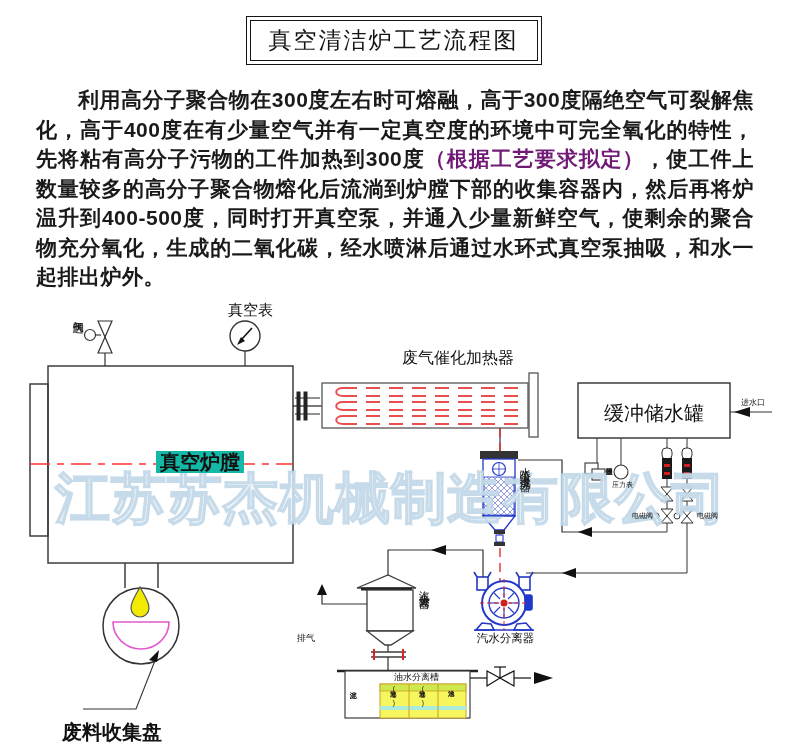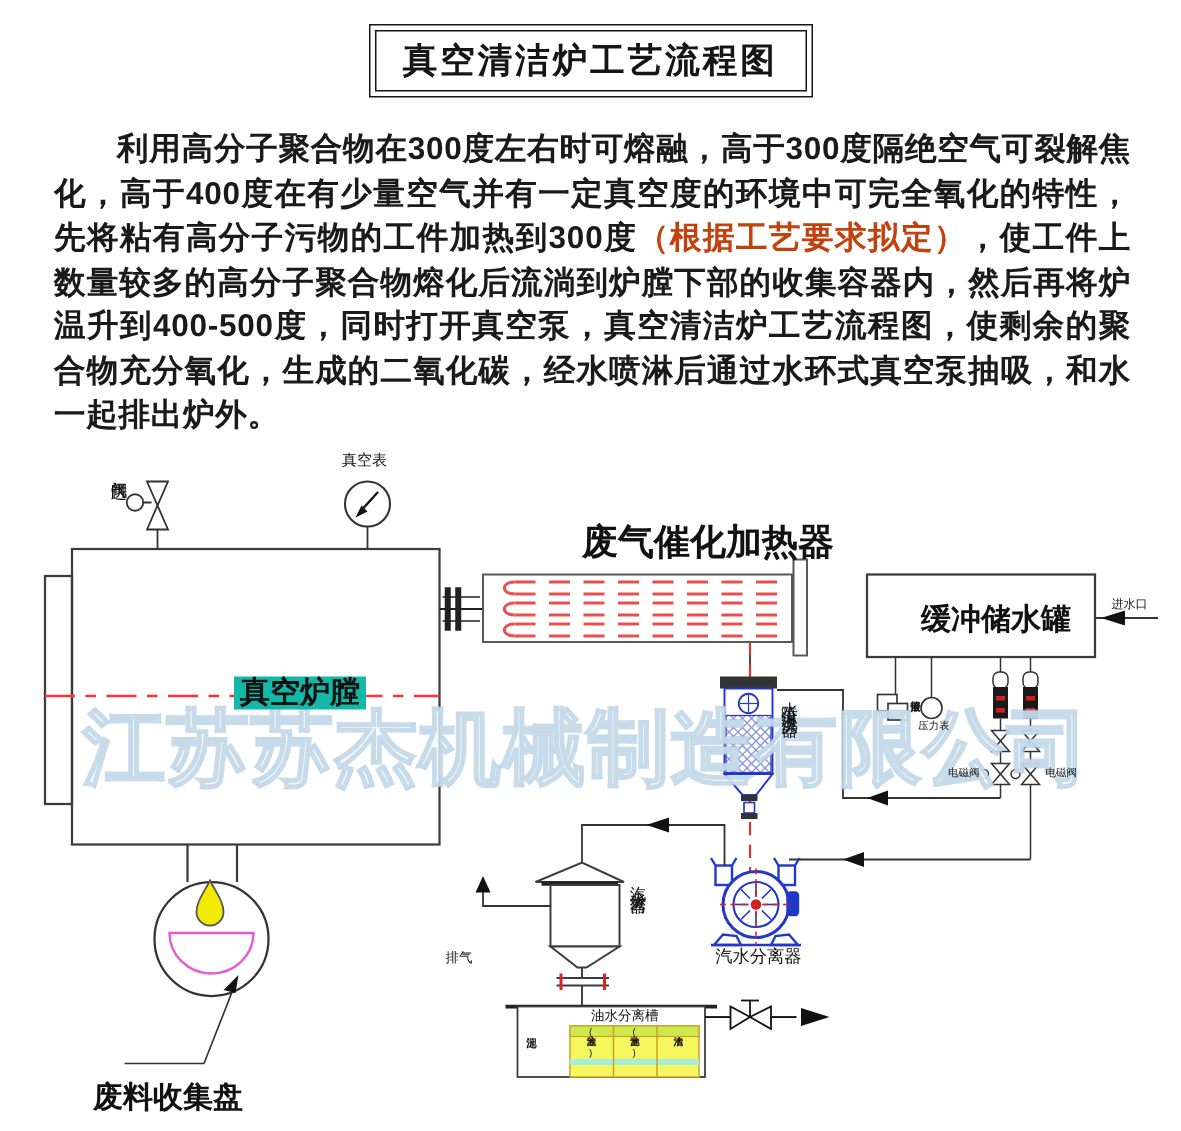--- a/index.html
+++ b/index.html
@@ -1,25 +1,25 @@
 <!DOCTYPE html>
 <html><head>
 <meta charset="utf-8">
 <style>
   html,body{margin:0;padding:0;background:#ffffff;}
   .page{position:relative;width:787px;height:754px;background:#fff;overflow:hidden;
         font-family:"Liberation Sans",sans-serif;color:#151515;}
   
   .title-wrap{text-align:center;padding-top:16px;}
   .title-box{display:inline-block;border:1.5px solid #141414;padding:3px;}
-  .title-inner{border:1.5px solid #141414;padding:4px 18px;font-size:23px;font-weight:700;letter-spacing:2px;}
+  .title-inner{border:1.5px solid #141414;padding:4px 18px;font-size:23px;font-weight:400;letter-spacing:2px;}
   
   .intro{margin:20px 33px 0 36px;font-size:21px;line-height:29.5px;text-align:justify;
          text-indent:2em;font-weight:600;letter-spacing:.5px;color:#1a1a1a;}
-  .red{color:#c2410c;}
+  .red{color:#701a75;}
   
   .diagram{position:relative;width:787px;height:449px;margin-top:4px;}
   .diagram svg{position:absolute;left:0;top:0;z-index:1;}
   .wm{position:absolute;z-index:2;left:55px;top:166px;font-size:55px;font-weight:700;white-space:nowrap;
       color:rgba(255,255,255,0.78);-webkit-text-stroke:1.5px rgba(166,198,222,0.6);
       text-shadow:0 0 1px rgba(166,198,222,0.45);letter-spacing:1px;pointer-events:none;}
   .lbl{position:absolute;z-index:3;color:#111;white-space:nowrap;line-height:1.12;}
   .v{writing-mode:vertical-rl;text-orientation:upright;}
   .center{text-align:center;}
 </style>
@@ -27,21 +27,21 @@
 <body>
 
 <div class="page">
 
   <div class="title-wrap">
     <div class="title-box">
       <div class="title-inner">真空清洁炉工艺流程图</div>
     </div>
   </div>
 
-  <div class="intro"><span>利用高分子聚合物在300度左右时可熔融，高于300度隔绝空气可裂解焦化，高于400度在有少量空气并有一定真空度的环境中可完全氧化的特性，先将粘有高分子污物的工件加热到300度</span><span class="red">（根据工艺要求拟定）</span><span>，使工件上数量较多的高分子聚合物熔化后流淌到炉膛下部的收集容器内，然后再将炉温升到400-500度，同时打开真空泵，真空清洁炉工艺流程图，使剩余的聚合物充分氧化，生成的二氧化碳，经水喷淋后通过水环式真空泵抽吸，和水一起排出炉外。</span></div>
+  <div class="intro"><span>利用高分子聚合物在300度左右时可熔融，高于300度隔绝空气可裂解焦化，高于400度在有少量空气并有一定真空度的环境中可完全氧化的特性，先将粘有高分子污物的工件加热到300度</span><span class="red">（根据工艺要求拟定）</span><span>，使工件上数量较多的高分子聚合物熔化后流淌到炉膛下部的收集容器内，然后再将炉温升到400-500度，同时打开真空泵，并通入少量新鲜空气，使剩余的聚合物充分氧化，生成的二氧化碳，经水喷淋后通过水环式真空泵抽吸，和水一起排出炉外。</span></div>
 
   <div class="diagram">
 
     <svg width="787" height="449" viewBox="0 0 787 449">
       <defs>
         <pattern id="xhatch" width="6" height="6" patternUnits="userSpaceOnUse">
           <path d="M0 0 L6 6 M6 0 L0 6" stroke="#8a93dc" stroke-width="0.9" fill="none"></path>
         </pattern>
       </defs>
 
@@ -245,24 +245,24 @@
         <path d="M113 326 L169 326 A28 27 0 0 1 113 326 Z" fill="#fff" stroke="#e35ad0" stroke-width="1.6"></path>
         <path d="M140 291 C136 299 131 305 131 312 A9 9 0 0 0 149 312 C149 305 144 299 140 291 Z" fill="#f2ea00" stroke="#555" stroke-width="1.2"></path>
         <polyline points="83,413 136,413 156,362" fill="none" stroke="#333" stroke-width="1.1"></polyline>
         <polygon points="159,354 149,364 157,366" fill="#111"></polygon>
       </g>
     </svg>
 
     <div class="wm">江苏苏杰机械制造有限公司</div>
 
     <div class="lbl v" style="left:72px;top:17px;font-size:11px;">进气阀</div>
-    <div class="lbl" style="left:228px;top:6px;font-size:10px;">真空表</div>
+    <div class="lbl" style="left:228px;top:6px;font-size:15px;">真空表</div>
     <div class="lbl" style="left:156px;top:155px;font-size:20px;font-weight:700;background:#14b8a6;padding:0 4px;">真空炉膛</div>
-    <div class="lbl" style="left:388px;top:53px;font-size:24px;font-weight:700;">废气催化加热器</div>
-    <div class="lbl center" style="left:578px;top:106px;width:172px;font-size:20px;font-weight:700;">缓冲储水罐</div>
+    <div class="lbl" style="left:402px;top:53px;font-size:16px;font-weight:400;">废气催化加热器</div>
+    <div class="lbl center" style="left:578px;top:106px;width:152px;font-size:20px;font-weight:400;">缓冲储水罐</div>
     <div class="lbl" style="left:741px;top:103px;font-size:8px;">进水口</div>
     <div class="lbl v" style="left:605px;top:166px;font-size:7px;">液位报警器</div>
     <div class="lbl" style="left:612px;top:185px;font-size:7px;">压力表</div>
     <div class="lbl" style="left:632px;top:216px;font-size:7px;">电磁阀</div>
     <div class="lbl" style="left:697px;top:216px;font-size:7px;">电磁阀</div>
     <div class="lbl v" style="left:519px;top:162px;font-size:11px;letter-spacing:3px;">水喷淋洗涤器</div>
     <div class="lbl v" style="left:418px;top:286px;font-size:11px;letter-spacing:2px;">汽水分离器</div>
     <div class="lbl" style="left:297px;top:292px;font-size:9px;margin-top:45px;">排气</div>
     <div class="lbl center" style="left:458px;top:336px;width:95px;font-size:11.5px;">汽水分离器</div>
     <div class="lbl" style="left:62px;top:381px;font-size:20px;font-weight:700;margin-top:44px;">废料收集盘</div>

